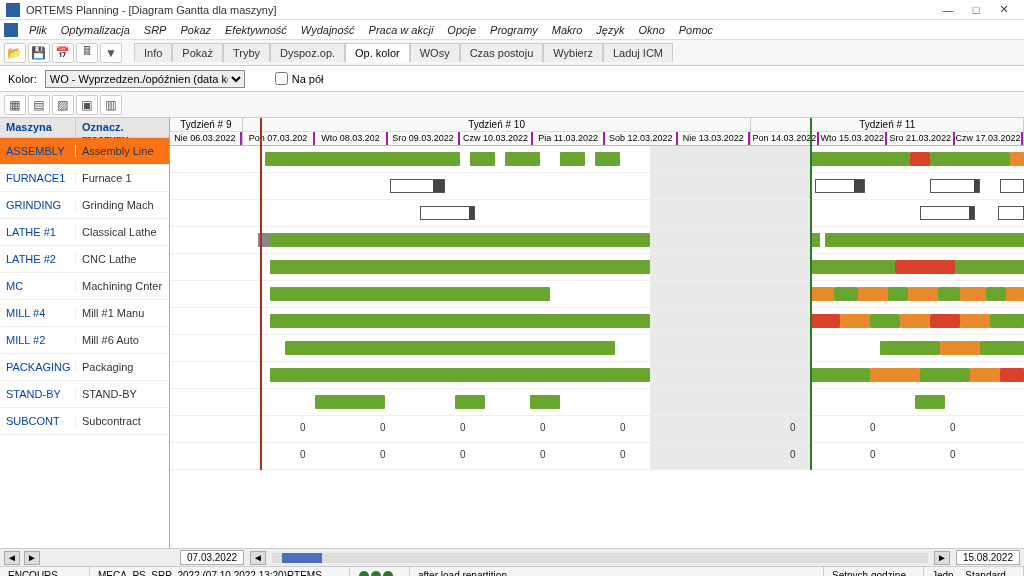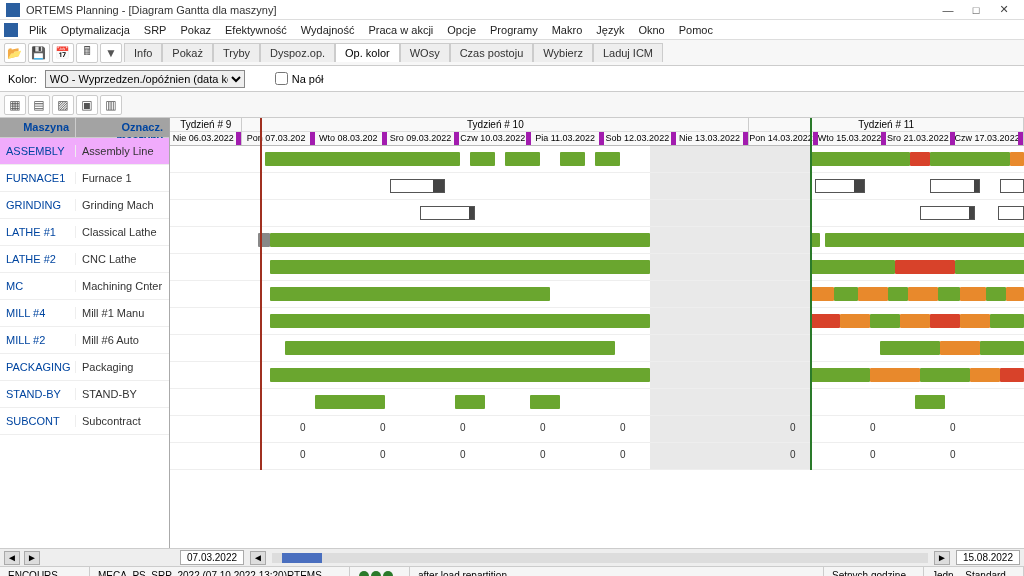--- a/index.html
+++ b/index.html
@@ -2,48 +2,48 @@
 <html><head>
 <meta charset="utf-8">
 <style>
 * { box-sizing: border-box; margin: 0; padding: 0; }
 body { font-family: Tahoma, sans-serif; font-size: 11px; background: #f0f0f0; overflow: hidden; width: 1024px; height: 576px; }
 .titlebar { background: #fff; height: 20px; display: flex; align-items: center; padding: 0 6px; border-bottom: 1px solid #ddd; }
 .titlebar .icon { width: 14px; height: 14px; background: #2b5fa0; margin-right: 6px; }
 .titlebar .title { flex: 1; color: #333; }
 .titlebar .wbtn { width: 28px; text-align: center; cursor: pointer; color: #444; }
 .menubar { background: #fff; height: 20px; display: flex; align-items: center; padding: 0 4px; border-bottom: 1px solid #ddd; }
-.menubar .mi { padding: 2px 7px; cursor: pointer; color: #222; }
+.menubar .mi { padding: 2px 7px; cursor: pointer; color: #222; font-style: italic; }
 .menubar .micon { width: 14px; height: 14px; background: #2b5fa0; margin-right: 4px; }
 .toolbar { background: #f7f7f7; height: 26px; display: flex; align-items: center; padding: 0 4px; border-bottom: 1px solid #ccc; }
 .tbtn { width: 22px; height: 20px; border: 1px solid #ccc; background: #fff; margin-right: 2px; border-radius: 2px; display: flex; align-items: center; justify-content: center; font-size: 12px; color: #555; cursor: pointer; }
-.tabbar { display: flex; align-items: flex-end; gap: 0; }
+.tabbar { display: flex; align-items: flex-end; margin-left: 10px; gap: 0; }
 .tab { padding: 3px 9px; background: #eee; border: 1px solid #ccc; border-bottom: none; cursor: pointer; color: #333; }
 .tab.active { background: #fff; color: #000; }
 .kolor-row { background: #fff; height: 26px; display: flex; align-items: center; padding: 0 8px; border-bottom: 1px solid #ccc; }
 .kolor-row label { margin-right: 8px; }
 .kolor-row select { width: 200px; height: 18px; font-size: 11px; border: 1px solid #888; }
 .kolor-row .chk { margin-left: 30px; display: flex; align-items: center; gap: 4px; }
 .toolbar2 { background: #f7f7f7; height: 26px; display: flex; align-items: center; padding: 0 4px; border-bottom: 1px solid #ccc; }
 .main { display: flex; height: 430px; background: #fff; }
 .left { width: 170px; border-right: 1px solid #aaa; display: flex; flex-direction: column; }
-.left-head { display: flex; height: 20px; background: #a3a3a3; border-bottom: 1px solid #ccc; text-align: right; }
+.left-head { display: flex; height: 20px; background: #e5e5e5; border-bottom: 1px solid #ccc; }
 .lh1 { width: 76px; border-right: 1px solid #ccc; padding: 3px 6px; font-weight: bold; color: #0045a0; }
 .lh2 { flex: 1; padding: 3px 6px; font-weight: bold; color: #0045a0; }
 .left-rows { flex: 1; overflow: hidden; }
 .lrow { display: flex; height: 27px; border-bottom: 1px solid #eee; align-items: center; }
-.lrow.sel { background: #f0abfc; }
+.lrow.sel { background: #f97316; }
 .lc1 { width: 76px; padding: 0 6px; border-right: 1px solid #eee; color: #0045a0; white-space: nowrap; overflow: hidden; }
 .lc2 { flex: 1; padding: 0 6px; color: #333; white-space: nowrap; overflow: hidden; }
 .right { flex: 1; position: relative; overflow: hidden; }
 .timeline-head { height: 28px; display: flex; border-bottom: 1px solid #bbb; background: #f9f9f9; position: relative; }
 .wk { border-right: 1px solid #ccc; text-align: center; font-size: 10px; display: flex; flex-direction: column; }
 .wk-top { height: 14px; border-bottom: 1px solid #ddd; padding-top: 1px; }
 .wk-days { display: flex; flex: 1; }
-.wkd { flex: 1; border-right: 5px solid #a21caf; font-size: 9px; padding-top: 1px; white-space: nowrap; overflow: hidden; }
+.wkd { flex: 1; border-right: 2px solid #a21caf; font-size: 9px; padding-top: 1px; white-space: nowrap; overflow: hidden; }
 .gantt-body { position: relative; }
 .grow { height: 27px; border-bottom: 1px solid #eee; position: relative; }
 .we { position: absolute; top: 0; bottom: 0; background: #e9e9e9; }
 .bar { position: absolute; height: 14px; top: 6px; border-radius: 1px; }
 .g { background: #6aa62f; }
 .o { background: #e8892c; }
 .r { background: #d8422a; }
 .gr { background: #888; }
 .wbox { position: absolute; height: 14px; top: 6px; background: #fff; border: 1px solid #555; }
 .wbox .fill { background: #444; height: 100%; float: right; }

